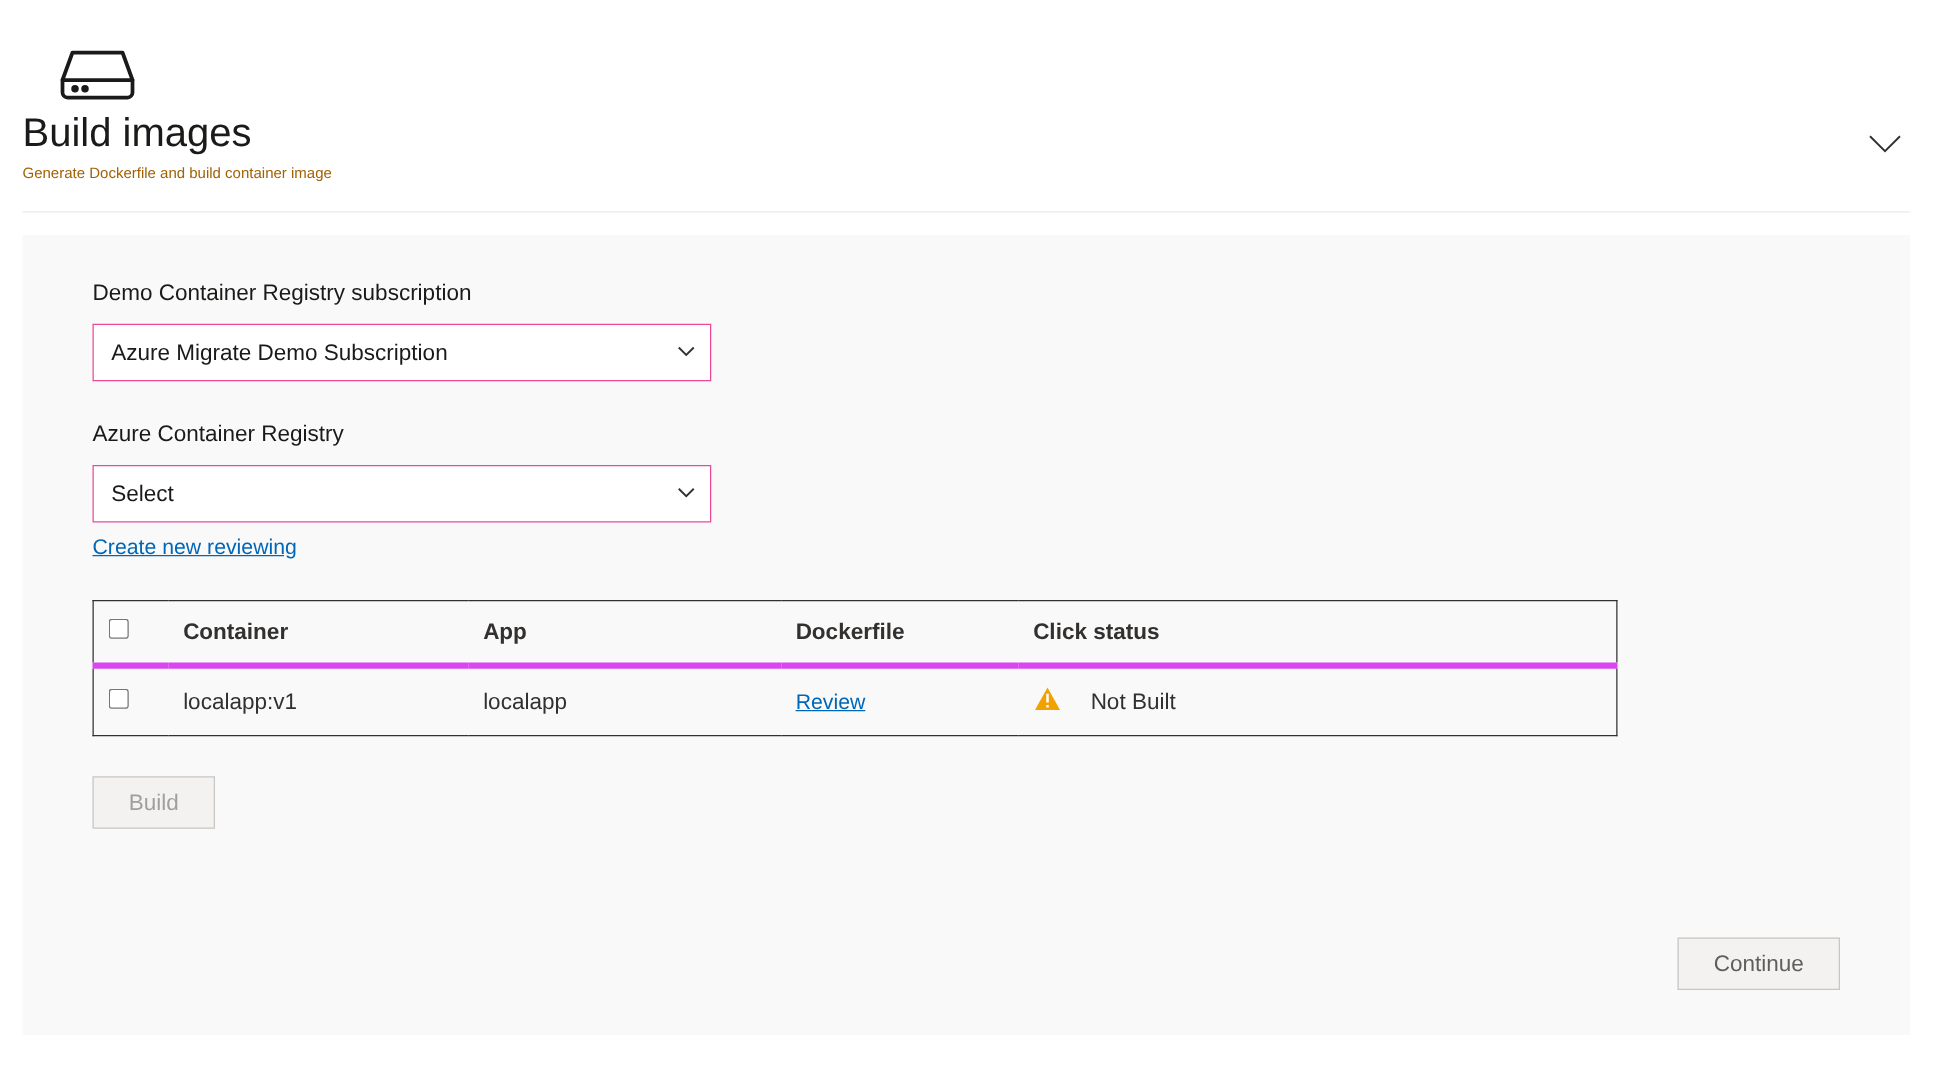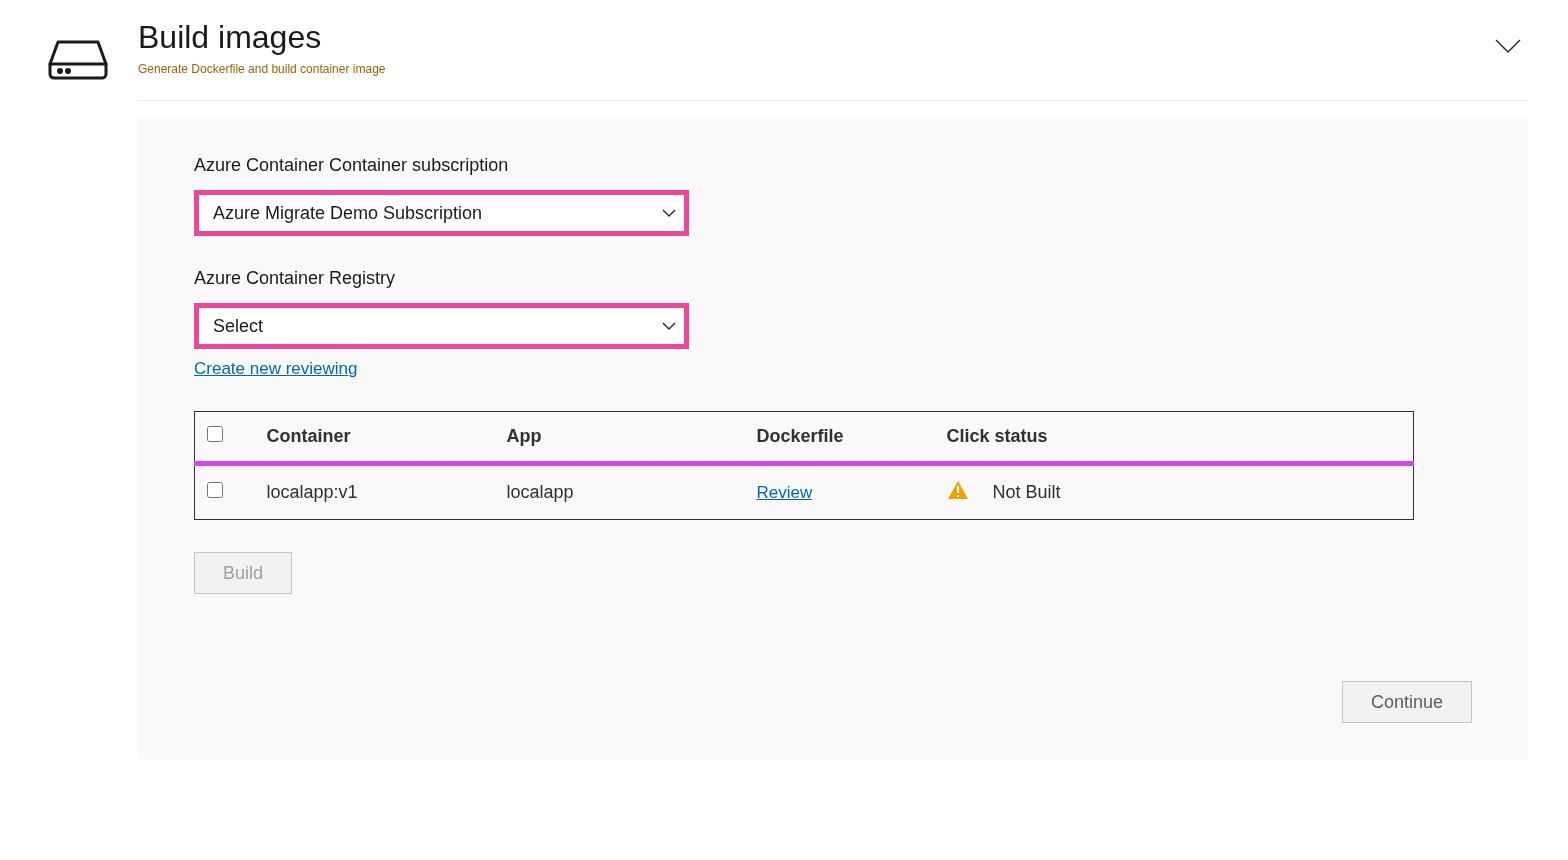--- a/index.html
+++ b/index.html
@@ -1,28 +1,28 @@
 <!DOCTYPE html>
 <html><head>
 <meta charset="utf-8">
 <style>
   * { box-sizing: border-box; margin: 0; padding: 0; }
   html, body { width: 1568px; height: 860px; font-family: "Segoe UI", -apple-system, BlinkMacSystemFont, sans-serif; background: #fff; color: #323130; }
-  .page { display: flex; padding: 18px 40px 0 18px; }
+  .page { display: flex; padding: 18px 40px 0 18px; flex-direction: column; }
   .icon-col { width: 120px; flex-shrink: 0; padding-top: 20px; display:flex; justify-content:center; }
   .main-col { flex: 1; }
   .header-row { display: flex; align-items: flex-start; justify-content: space-between; }
   .header-text h1 { font-size: 32px; font-weight: 350; color: #1b1a19; line-height: 1.2; }
   .header-text .sub { font-size: 12px; color: #a16207; margin-top: 6px; }
   .chev { padding-top: 18px; padding-right: 4px; }
   .divider { border-bottom: 1px solid #edebe9; margin-top: 24px; }
   .content-panel { background: #faf9f9; padding: 36px 56px 36px 56px; margin-top: 18px; min-height: 640px; position: relative; }
   .field-label { font-size: 18px; color: #1b1a19; margin-bottom: 14px; }
   .select-wrap { position: relative; width: 495px; }
-  .select-box { width: 100%; height: 46px; background: #fff; border: 5px solid #ec4899; padding: 0 44px 0 14px; font-size: 18px; color: #1b1a19; display:flex; align-items:center; cursor:pointer; }
+  .select-box { width: 100%; height: 46px; background: #fff; border: 1px solid #ec4899; padding: 0 44px 0 14px; font-size: 18px; color: #1b1a19; display:flex; align-items:center; cursor:pointer; }
   .select-caret { position: absolute; right: 12px; top: 50%; transform: translateY(-50%); pointer-events:none; }
   .link { color: #0067b8; text-decoration: underline; font-size: 17px; cursor:pointer; display:inline-block; }
   .create-link { margin-top: 10px; }
   .field-group { margin-bottom: 32px; }
   .help-text { font-size: 18px; color: #1b1a19; margin-top: 12px; margin-bottom: 10px; }
   .help-text strong { font-weight: 700; }
   .table { width: 1220px; border: 1px solid #323130; border-collapse: collapse; }
   .table th, .table td { text-align: left; padding: 14px 12px; font-size: 18px; }
   .table thead th { font-weight: 700; border-bottom: 5px solid #d946ef; }
   .col-check { width: 60px; text-align: center; }
@@ -62,21 +62,21 @@
           <polyline points="4,4 16,16 28,4"></polyline>
         </svg>
       </div>
     </div>
 
     <div class="divider"></div>
 
     <div class="content-panel">
 
       <div class="field-group">
-        <div class="field-label">Azure Container Container subscription</div>
+        <div class="field-label">Demo Container Registry subscription</div>
         <div class="select-wrap">
           <div class="select-box">
             <span>Azure Migrate Demo Subscription</span>
           </div>
           <span class="select-caret">
             <svg width="16" height="10" viewBox="0 0 16 10" fill="none" stroke="#323130" stroke-width="1.5">
                 <polyline points="2,2 8,8 14,2"></polyline>
               </svg>
           </span>
         </div>

